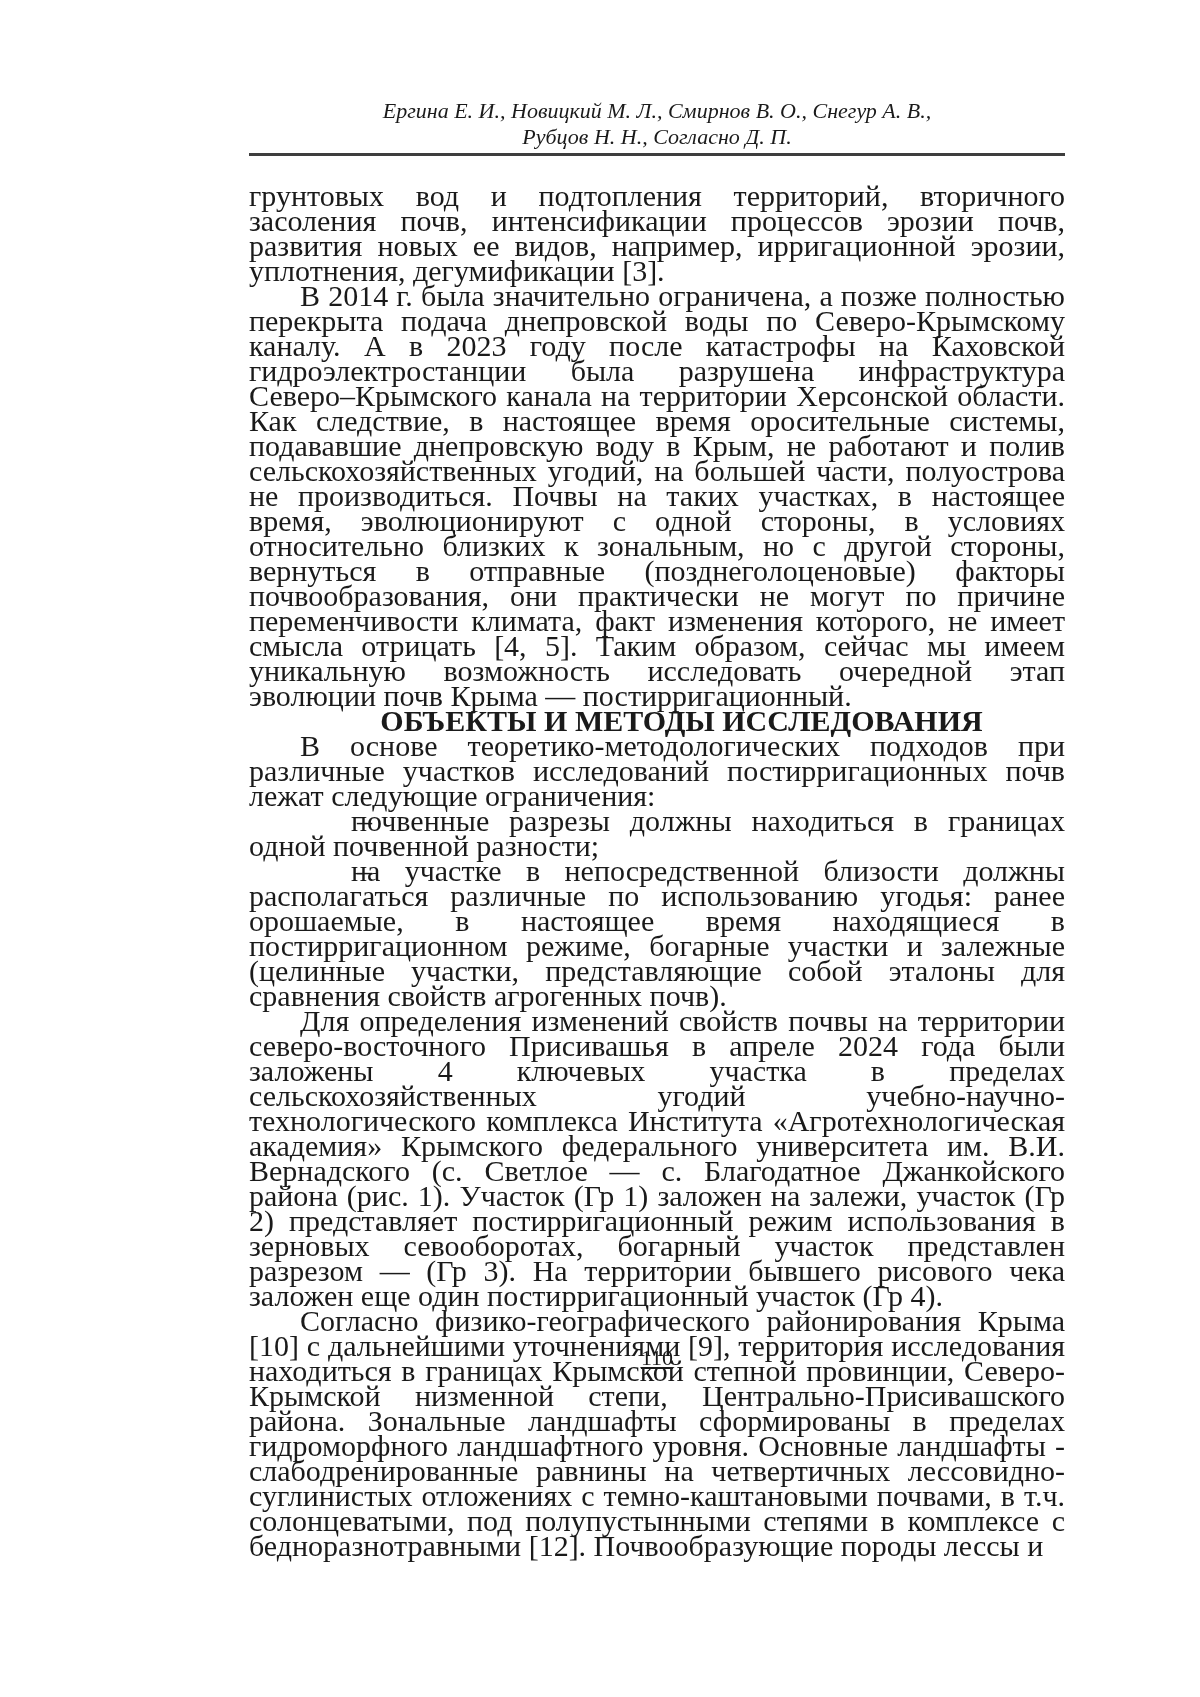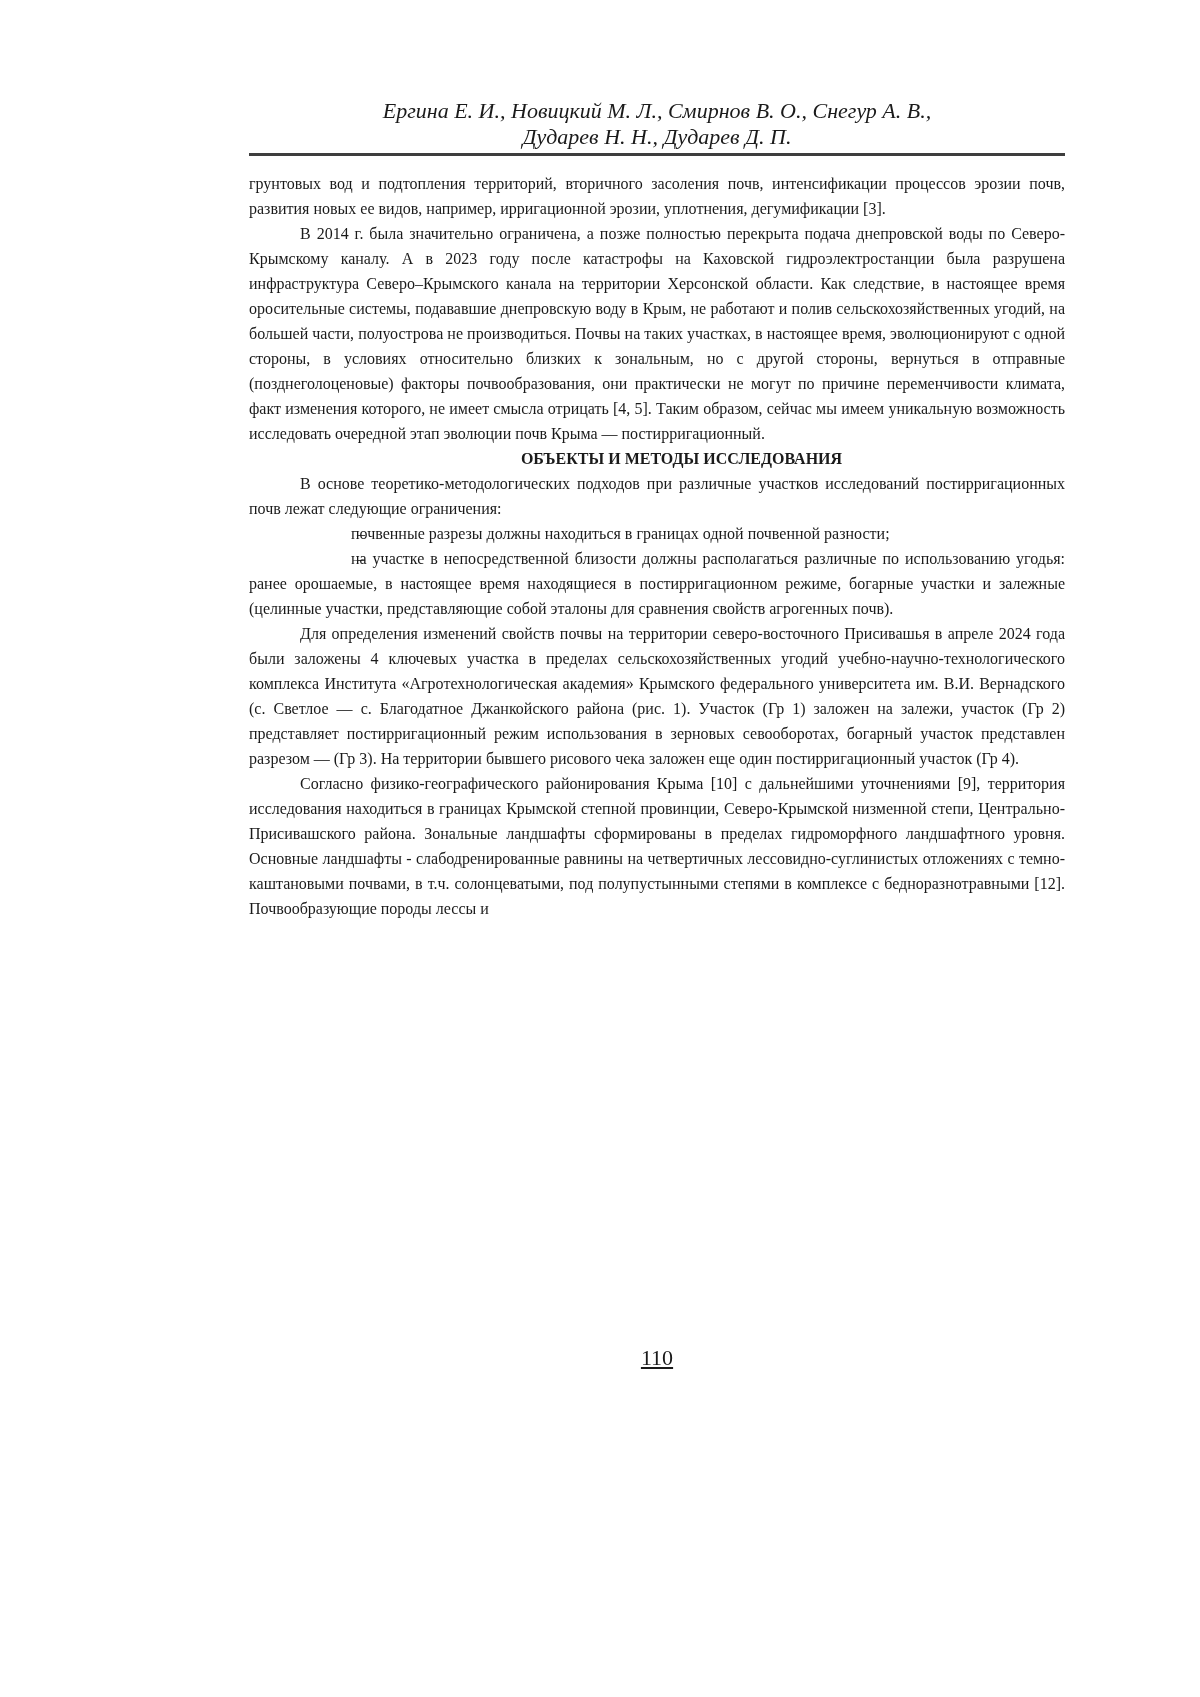--- a/index.html
+++ b/index.html
@@ -25,22 +25,22 @@
     line-height: 26px;
     white-space: nowrap;
   }
   .header-rule {
     height: 0;
     border: none;
     border-top: 3px solid #3e3e3e;
     margin: 3px 0 0 0;
   }
   .body-text {
-    margin-top: 15px;
-    font-size: 16px;
+    margin-top: 27px;
+    font-size: 30px;
     line-height: 25px;
     text-align: justify;
   }
   .body-text p { margin: 0; padding: 0; }
   .indent { text-indent: 51px; }
   .heading {
     font-weight: bold;
     text-indent: 49px;
     text-align: center;
     margin: 25px 0 25px 0;
@@ -62,21 +62,21 @@
   }
 </style>
 </head>
 <body>
 
 <div class="page">
   <div class="column">
 
     <div class="authors">
       <div>Ергина Е. И., Новицкий М. Л., Смирнов В. О., Снегур А. В.,</div>
-      <div>Дударев Н. Н., Дударев Д. П.</div>
+      <div>Рубцов Н. Н., Согласно Д. П.</div>
     </div>
 
     <hr class="header-rule">
 
     <div class="body-text">
       <p>грунтовых вод и подтопления территорий, вторичного засоления почв, интенсификации процессов эрозии почв, развития новых ее видов, например, ирригационной эрозии, уплотнения, дегумификации [3].</p>
       <p class="indent">В 2014 г. была значительно ограничена, а позже полностью перекрыта подача днепровской воды по Северо-Крымскому каналу. А в 2023 году после катастрофы на Каховской гидроэлектростанции была разрушена инфраструктура Северо–Крымского канала на территории Херсонской области. Как следствие, в настоящее время оросительные системы, подававшие днепровскую воду в Крым, не работают и полив сельскохозяйственных угодий, на большей части, полуострова не производиться. Почвы на таких участках, в настоящее время, эволюционируют с одной стороны, в условиях относительно близких к зональным, но с другой стороны, вернуться в отправные (позднеголоценовые) факторы почвообразования, они практически не могут по причине переменчивости климата, факт изменения которого, не имеет смысла отрицать [4, 5]. Таким образом, сейчас мы имеем уникальную возможность исследовать очередной этап эволюции почв Крыма — постирригационный.</p>
 
       <p class="heading">ОБЪЕКТЫ И МЕТОДЫ ИССЛЕДОВАНИЯ</p>
 

